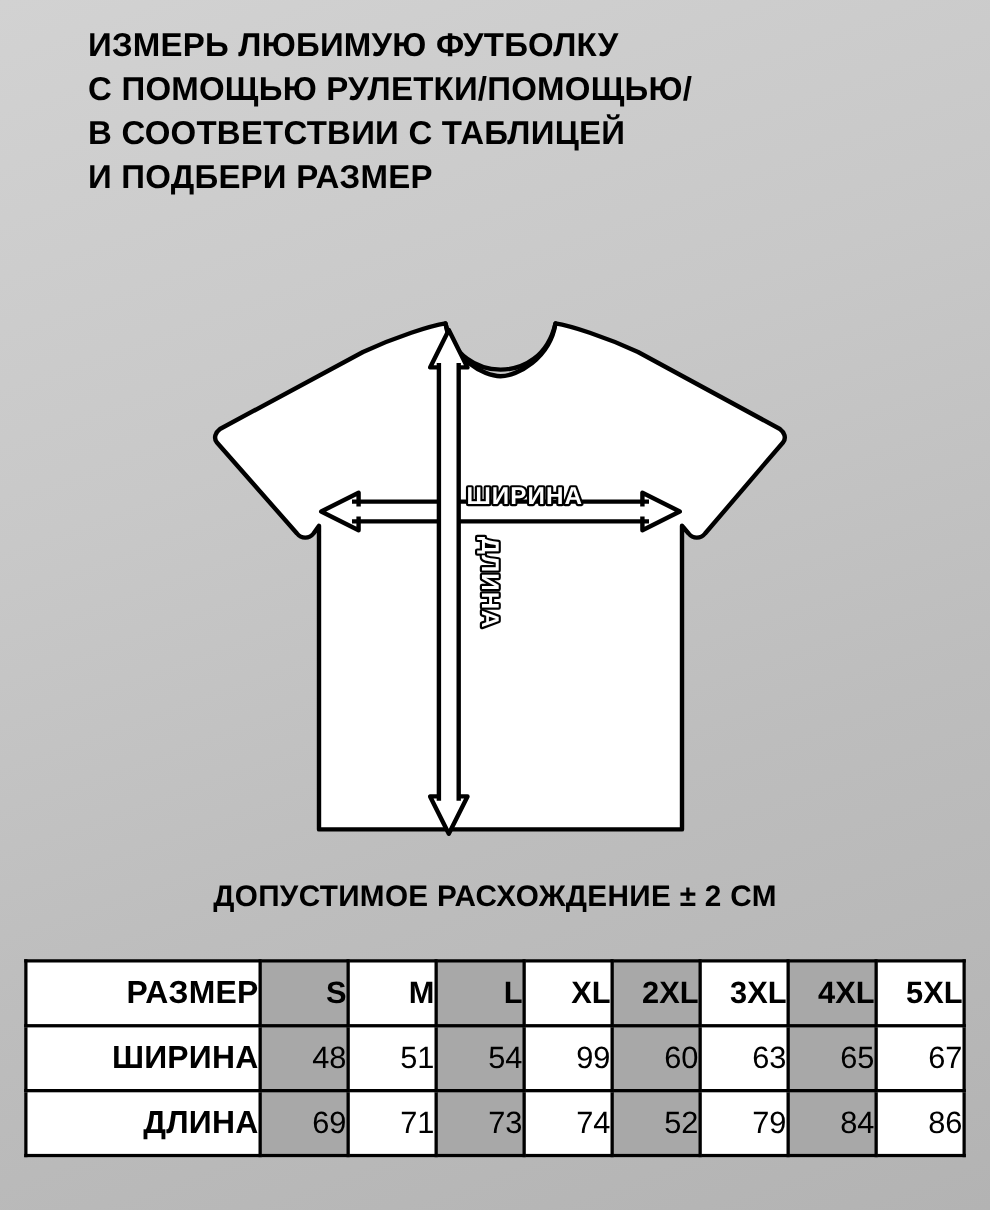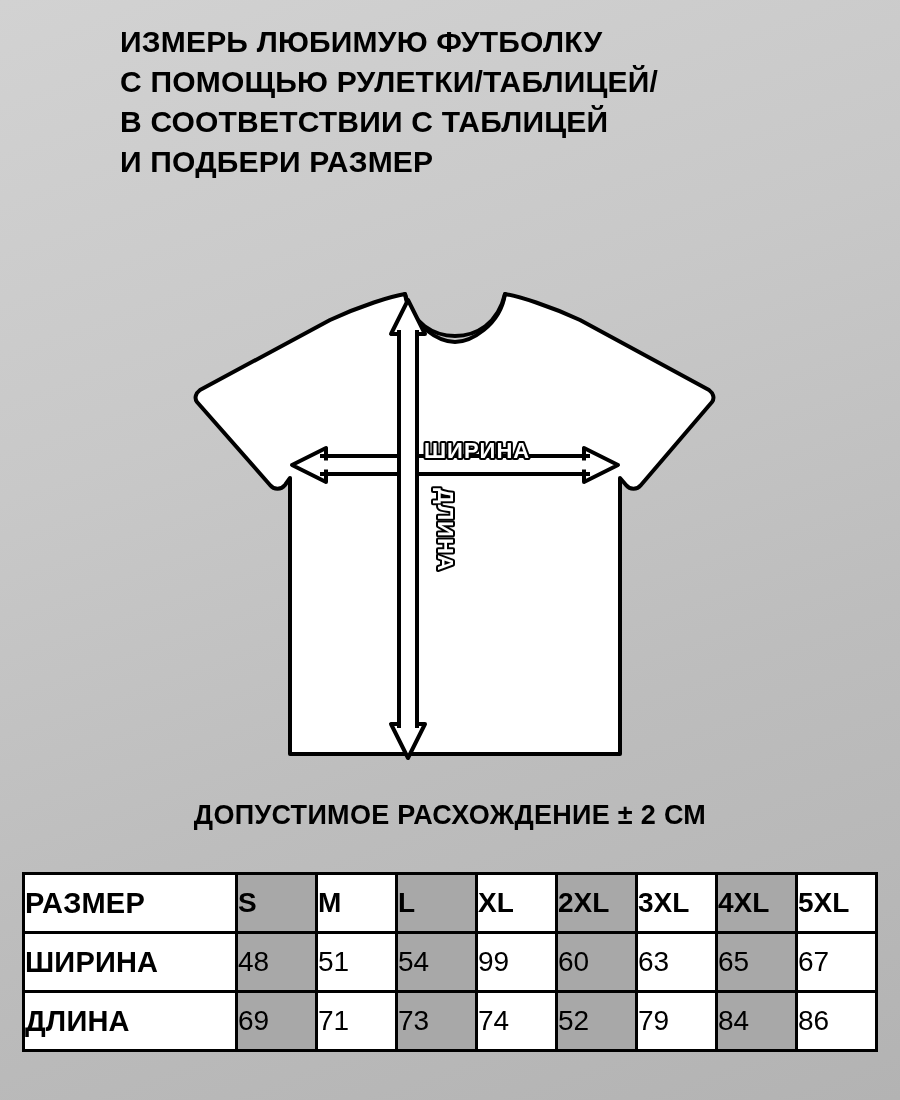--- a/index.html
+++ b/index.html
@@ -15,21 +15,20 @@
     position: relative;
     overflow: hidden;
   }
 
   
   #headline {
     position: absolute;
     left: 80px;
     top: 22px;
     width: 760px;
-    margin-left: 40px;
   }
   #headline .line {
     font-size: 30px;
     font-weight: bold;
     line-height: 1.33;
     letter-spacing: 0.2px;
     white-space: nowrap;
   }
 
   
@@ -77,21 +76,21 @@
   }
   table.size-table {
     border-collapse: collapse;
     width: 856px;
     background: #fff;
     table-layout: fixed;
   }
   table.size-table td {
     border: 3px solid #000;
     height: 56px;
-    text-align: left;
+    text-align: right;
     vertical-align: middle;
     font-size: 28px;
     font-weight: normal;
     padding: 0;
   }
   table.size-table td.rowhead {
     font-weight: bold;
     font-size: 29px;
     width: 210px;
     background: #fff;
@@ -101,21 +100,21 @@
     font-weight: bold;
   }
   td.shaded { background: #a8a8a8; }
   td.plain  { background: #ffffff; }
 </style>
 </head>
 <body>
 
 <div id="headline">
   <div class="line">ИЗМЕРЬ ЛЮБИМУЮ ФУТБОЛКУ</div>
-  <div class="line">С ПОМОЩЬЮ РУЛЕТКИ/ТАБЛИЦЕЙ/</div>
+  <div class="line">С ПОМОЩЬЮ РУЛЕТКИ/ПОМОЩЬЮ/</div>
   <div class="line">В СООТВЕТСТВИИ С ТАБЛИЦЕЙ</div>
   <div class="line">И ПОДБЕРИ РАЗМЕР</div>
 </div>
 
 <div id="shirt-area">
   <svg class="shirt-svg" width="900" height="500" viewBox="0 0 900 500" xmlns="http://www.w3.org/2000/svg">
 
     <g>
       <path d="M 405 14
                C 392 16, 360 26, 330 40

